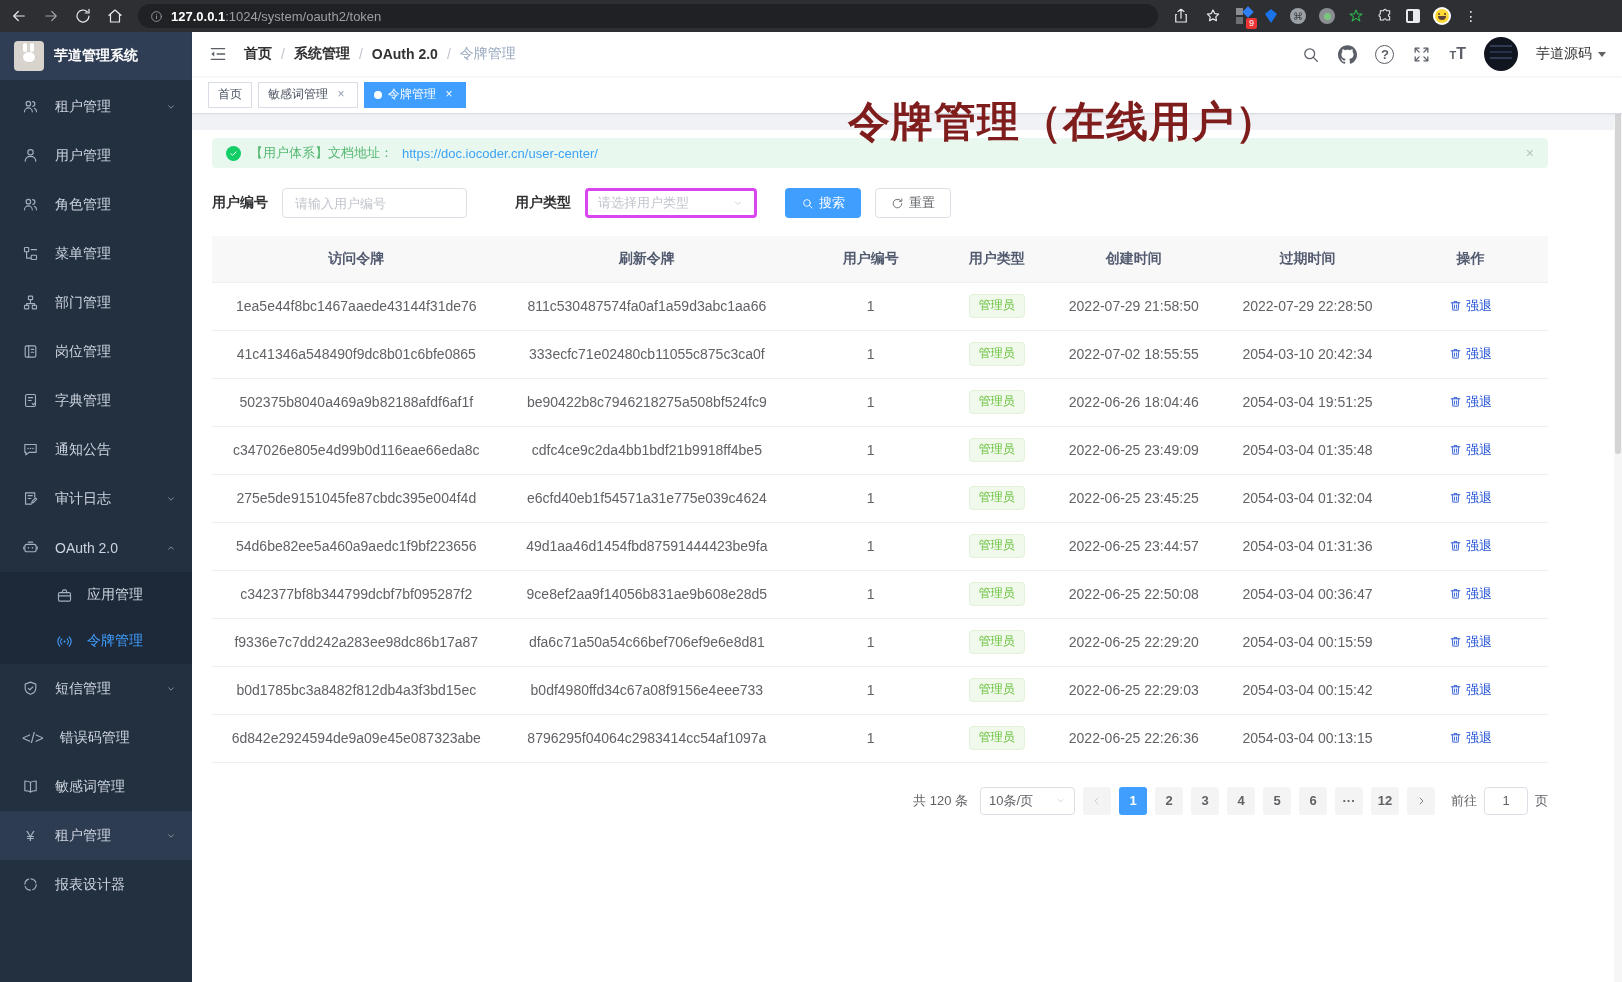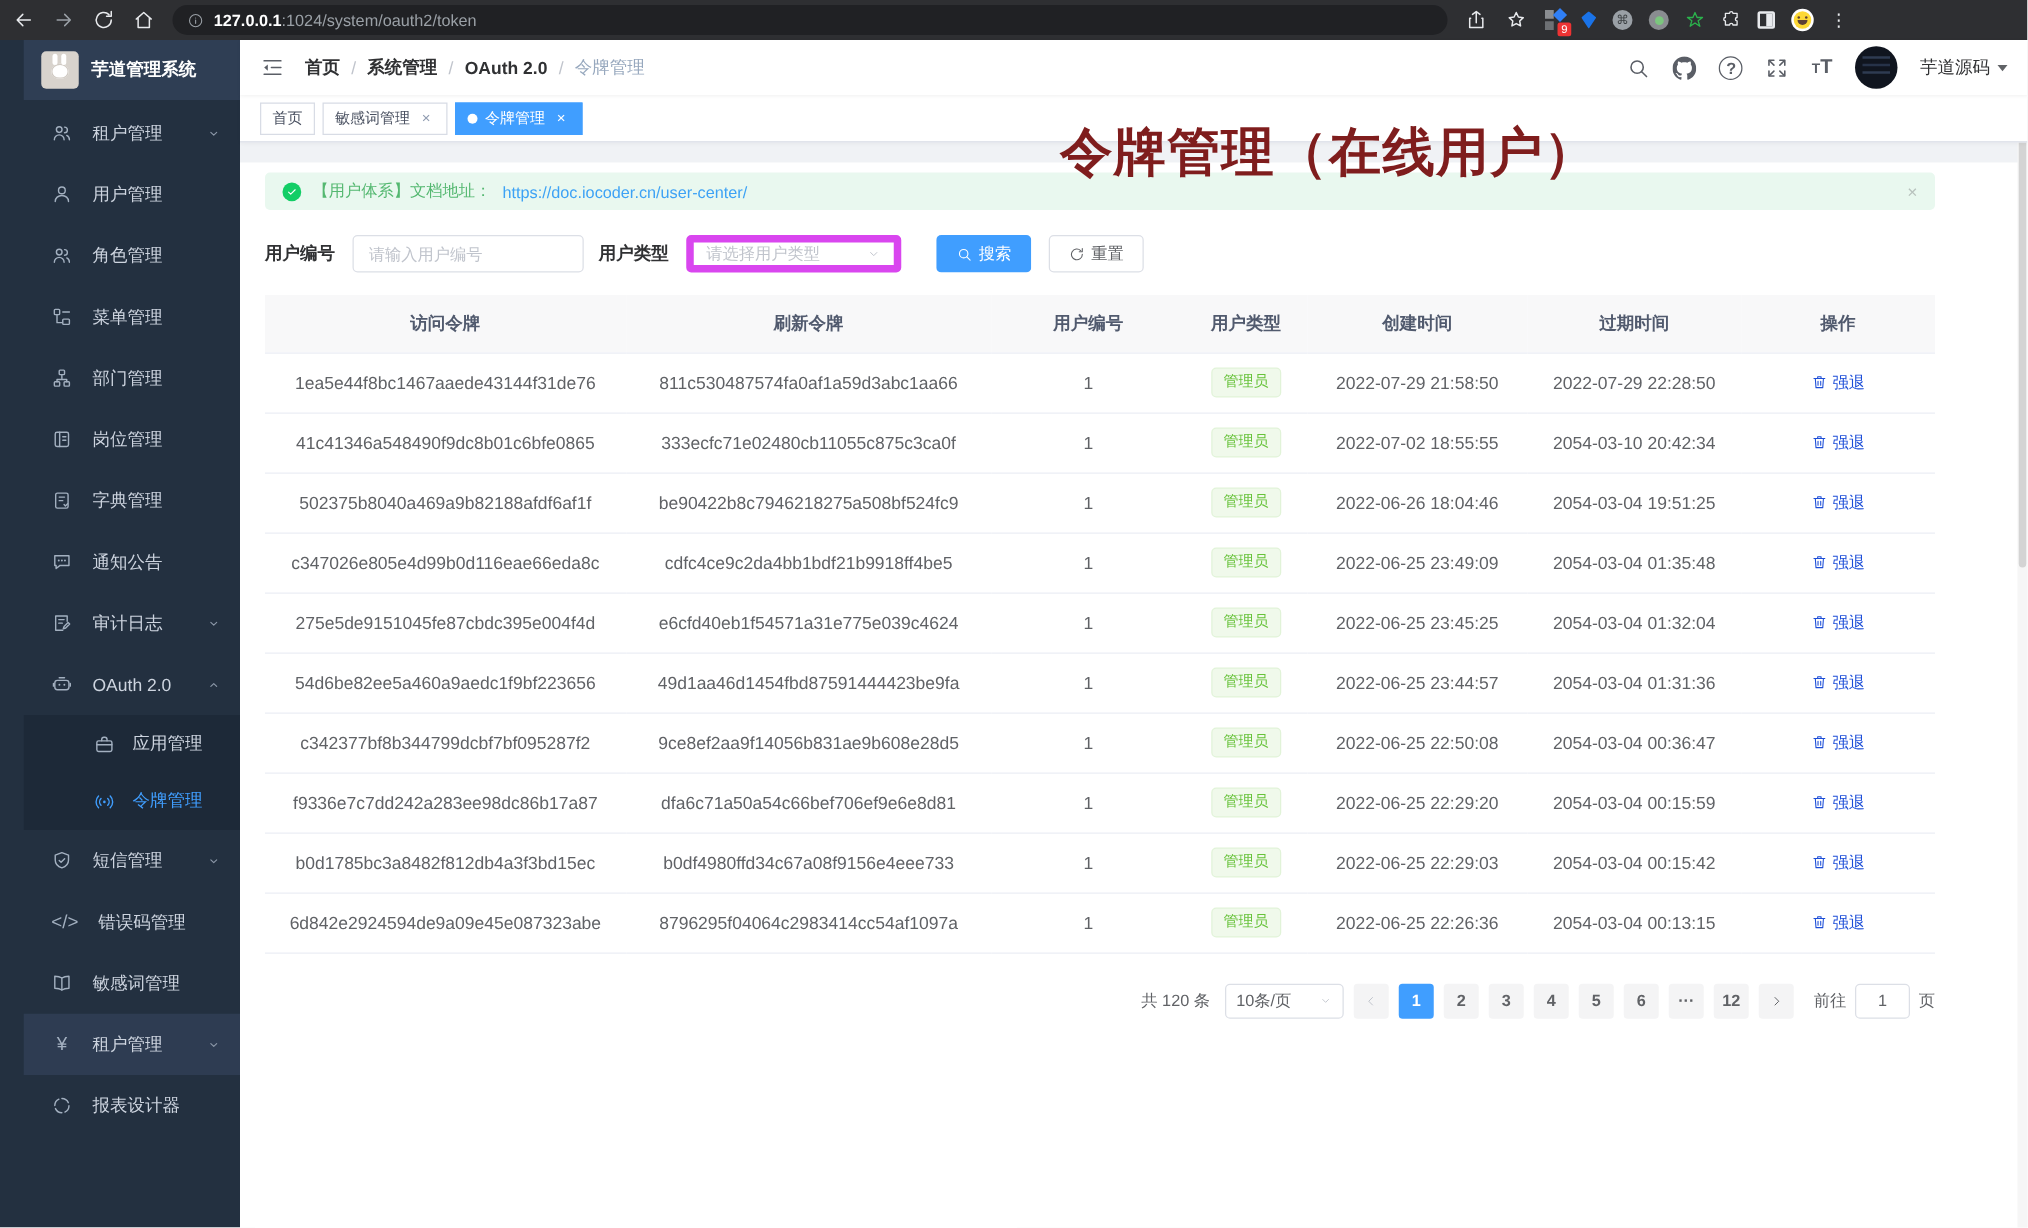--- a/index.html
+++ b/index.html
@@ -29,21 +29,21 @@
   .emoji { width:18px; height:18px; border-radius:50%; background:#fff; display:flex; align-items:center; justify-content:center; }
   .emoji b { width:14px; height:14px; border-radius:50%; background:#fdd835; position:relative; display:block; }
   .emoji b:before { content:""; position:absolute; left:3px; top:4px; width:2px; height:2px; background:#5d4037; border-radius:50%; box-shadow:6px 0 0 #5d4037; }
   .emoji b:after { content:""; position:absolute; left:3px; top:7px; width:8px; height:4px; border-radius:0 0 8px 8px; background:#5d4037; }
   .kebab { color:#e8eaed; font-size:14px; letter-spacing:0; line-height:6px; width:6px; }
 
   
   .app { display:flex; height:950px; position:relative; }
 
   
-  .sidebar { width:192px; background:#233040; flex:0 0 auto; display:flex; flex-direction:column;padding-left:19px; }
+  .sidebar { width:192px; background:#233040; flex:0 0 auto; display:flex; flex-direction:column; }
   .logo-row { height:48px; background:#2f3e54; display:flex; align-items:center; padding:0 14px; gap:10px; }
   .logo-img { width:30px; height:30px; border-radius:4px; background:#d8d3cd; position:relative; overflow:hidden; }
   .logo-img:before { content:""; position:absolute; left:8px; top:10px; width:14px; height:12px; border-radius:50% 50% 45% 45%; background:#fff; box-shadow:0 0 0 1px #cfc9c2 inset; }
   .logo-img:after { content:""; position:absolute; left:9px; top:2px; width:4px; height:9px; border-radius:4px; background:#fff; box-shadow:7px 0 0 #fff; }
   .logo-title { color:#fff; font-size:14px; font-weight:bold; }
   .menu { flex:1; padding-top:2px; font-size:14px; }
   .menu-item { height:49px; display:flex; align-items:center; padding:0 14px 0 22px; color:#cdd4df; cursor:pointer; position:relative; }
   .menu-item .mi-icon { width:17px; height:17px; color:#a3b0c0; margin-right:16px; flex:0 0 auto; }
   .menu-item .mi-label { flex:1; }
   .menu-item .mi-arrow { width:14px; height:14px; color:#8b97a7; }
@@ -88,23 +88,23 @@
   
   .page-content { flex:1; background:#fff; margin-top:16px; padding:8px 74px 0 20px; overflow:hidden; }
   .alert { height:30px; background:#e9f8ef; border-radius:4px; display:flex; align-items:center; padding:0 14px; gap:9px; font-size:13px; color:#55b871; position:relative; }
   .alert .check { width:15px; height:15px; border-radius:50%; background:#13ce66; color:#fff; flex:0 0 auto; display:flex; align-items:center; justify-content:center; }
   .alert .check svg { width:9px; height:9px; stroke-width:2.4; }
   .alert a { color:#3da2f5; text-decoration:none; }
   .alert .x { position:absolute; right:14px; color:#b8c2bd; font-size:14px; cursor:pointer; }
 
   .filter-row { display:flex; align-items:center; margin:20px 0 18px; font-size:14px; }
   .f-label { font-weight:bold; color:#303133; margin-right:14px; }
-  .f-input { width:185px; height:30px; border:1px solid #dcdfe6; border-radius:4px; padding:0 12px; font-size:13px; color:#606266; font-family:inherit; margin-right:12px; }
+  .f-input { width:185px; height:30px; border:1px solid #dcdfe6; border-radius:4px; padding:0 12px; font-size:13px; color:#606266; font-family:inherit; margin-right:48px; }
   .f-input::placeholder { color:#c0c4cc; }
-  .f-select { width:172px; height:30px; border:6px solid #d946ef; border-radius:4px; padding:0 10px; display:flex; align-items:center; justify-content:space-between; color:#c0c4cc; font-size:13px; margin-right:28px; cursor:pointer; }
+  .f-select { width:172px; height:30px; border:3px solid #d946ef; border-radius:4px; padding:0 10px; display:flex; align-items:center; justify-content:space-between; color:#c0c4cc; font-size:13px; margin-right:28px; cursor:pointer; }
   .f-select svg { width:12px; height:12px; color:#c0c4cc; }
   .btn { height:30px; border-radius:4px; display:inline-flex; align-items:center; gap:5px; padding:0 15px; font-size:13px; cursor:pointer; border:1px solid transparent; }
   .btn svg { width:13px; height:13px; }
   .btn.primary { background:#409eff; color:#fff; margin-right:14px; }
   .btn.plain { background:#fff; border-color:#dcdfe6; color:#606266; }
 
   
   table.grid { width:100%; border-collapse:collapse; font-size:14px; color:#606266; table-layout:fixed; }
   table.grid th { background:#f8f8f9; font-weight:bold; color:#515a6e; height:46px; text-align:center; border-bottom:1px solid #ebeef5; }
   table.grid td { height:48px; text-align:center; border-bottom:1px solid #ebeef5; overflow:hidden; white-space:nowrap; }

